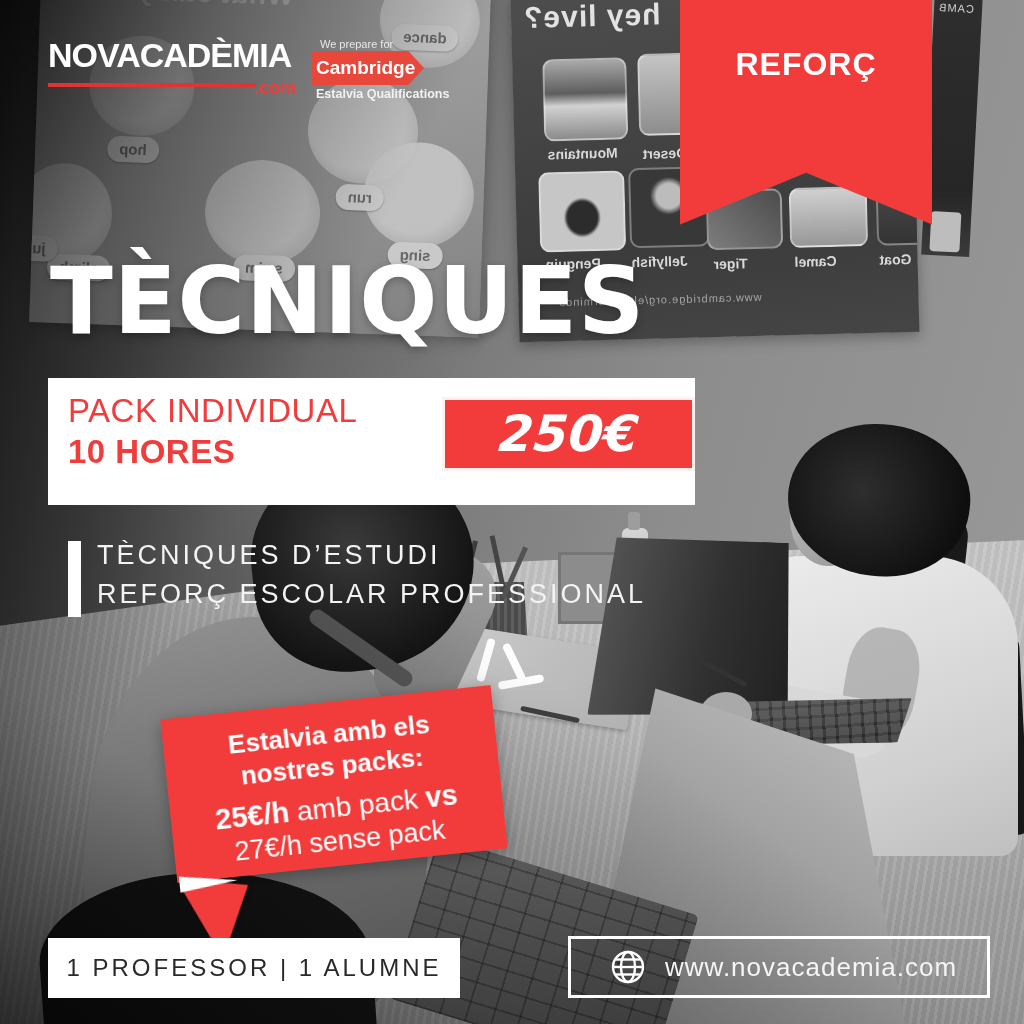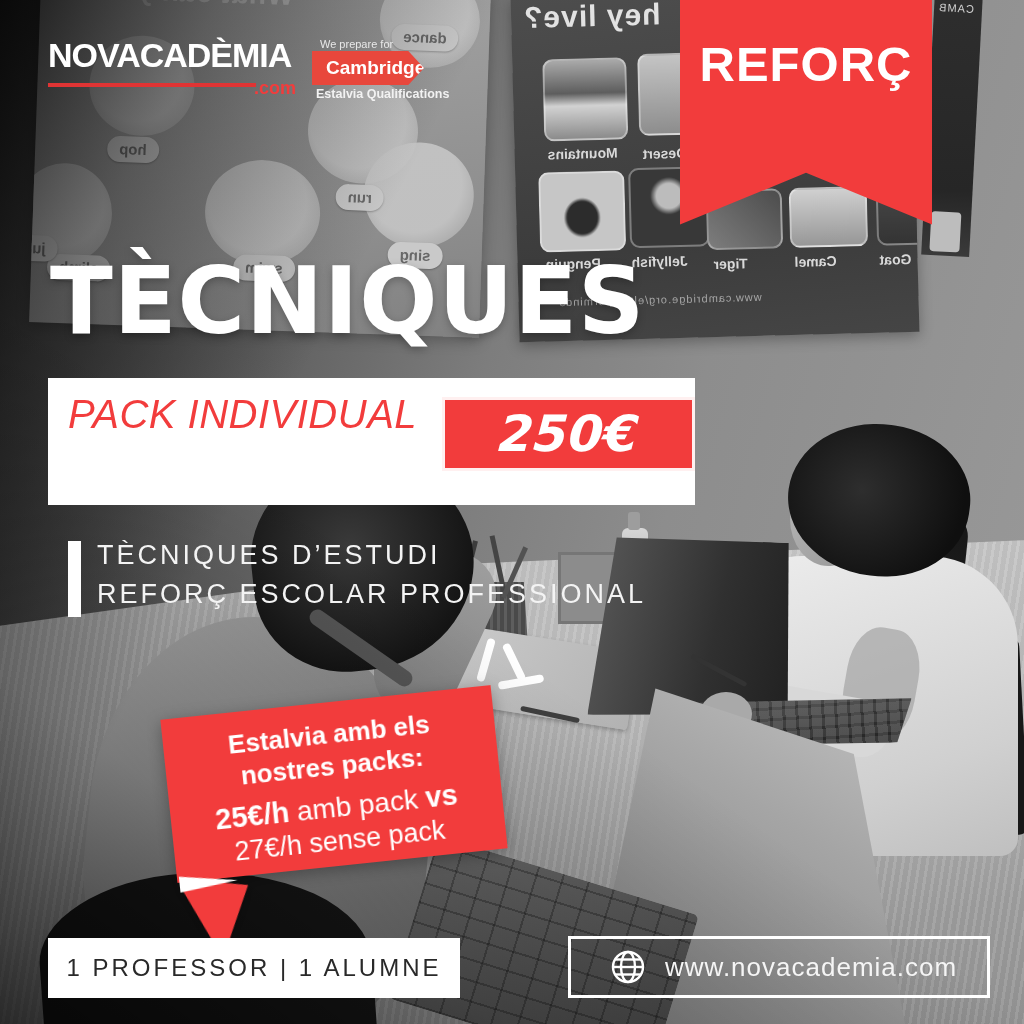--- a/index.html
+++ b/index.html
@@ -112,33 +112,33 @@
     background:linear-gradient(35deg, rgba(0,0,0,.7) 0%, rgba(0,0,0,.25) 20%, transparent 42%); }
 
   
   .logo { left:48px; top:36px; z-index:12; width:400px; }
   .logo-name { font-family:"Liberation Sans",sans-serif; font-weight:bold; font-size:34px; letter-spacing:-1px; color:#fff; }
   .logo-underline { left:0; top:47px; width:208px; height:4px; }
   .logo-com { left:206px; top:42px; font-size:18px; font-weight:bold; }
   .cam { left:264px; top:0; width:140px; }
   .cam-pre { left:8px; top:2px; font-size:11px; color:#e8e8e8; }
   .cam-arrow { left:0; top:15px; width:112px; height:34px; clip-path:polygon(0 0, 86% 0, 100% 50%, 86% 100%, 0 100%);
-    color:#fff; font-weight:bold; font-size:19px; line-height:34px; padding-left:14px; }
+    color:#fff; font-weight:bold; font-size:19px; line-height:34px; padding-left:4px; }
   .cam-sub { left:4px; top:51px; font-size:12.5px; font-weight:bold; color:#f2f2f2; }
 
   .ribbon { left:680px; top:0; width:252px; height:258px; z-index:12;
     clip-path:polygon(0 0,100% 0,100% 87%,50% 67%,0 87%);
     text-align:center; padding-top:40px; filter:drop-shadow(0 3px 6px rgba(0,0,0,.3)); }
-  .ribbon div { color:#fff; font-size:49px; font-weight:bold; letter-spacing:1px; line-height:48px; }
+  .ribbon div { color:#fff; font-size:32px; font-weight:bold; letter-spacing:1px; line-height:48px; }
 
   .headline { left:50px; top:248px; z-index:12; color:#fff; font-family:"DejaVu Sans",sans-serif;
     font-weight:bold; font-size:92px; letter-spacing:1px; text-shadow:0 3px 8px rgba(0,0,0,.25); }
 
   .offer-box { left:48px; top:378px; width:647px; height:127px; background:#fff; z-index:12; }
-  .pack1 { left:20px; top:14px; font-size:40px; letter-spacing:.5px;font-style:italic; }
+  .pack1 { left:20px; top:14px; font-size:33px; letter-spacing:.5px; }
   .pack2 { left:20px; top:55px; font-size:33px; font-weight:bold; letter-spacing:.5px; }
   .price-box { left:445px; top:400px; width:247px; height:68px; z-index:13; text-align:center;
     box-shadow:0 0 0 3px rgba(255,230,230,.6); }
   .price-box span { display:inline-block; color:#fff; font-family:"DejaVu Sans",sans-serif; font-weight:bold;
     font-style:italic; font-size:50px; line-height:68px; transform:skewX(-4deg); }
 
   .features { left:68px; top:536px; z-index:12; }
   .feat-bar { left:0; top:5px; width:13px; height:76px; background:#fff; }
   .feat-lines { left:29px; top:0; white-space:nowrap; }
   .feat-lines div { color:#f3f3f3; font-size:27px; letter-spacing:3px; line-height:39px; }
@@ -263,20 +263,21 @@
   </div>
 
   <div class="abs ribbon" style="background:#f23c3c;">
     <div>REFORÇ</div>
   </div>
 
   <div class="abs headline">TÈCNIQUES</div>
 
   <div class="abs offer-box">
     <div class="abs pack1" style="color:#f23c3c;">PACK INDIVIDUAL</div>
+    <div class="abs pack2" style="color:#f23c3c;">10 HORES</div>
   </div>
   <div class="abs price-box" style="background:#f23c3c;">
     <span>250€</span>
   </div>
 
   <div class="abs features">
     <div class="abs feat-bar"></div>
     <div class="abs feat-lines">
       <div>TÈCNIQUES D’ESTUDI</div>
       <div>REFORÇ ESCOLAR PROFESSIONAL</div>

